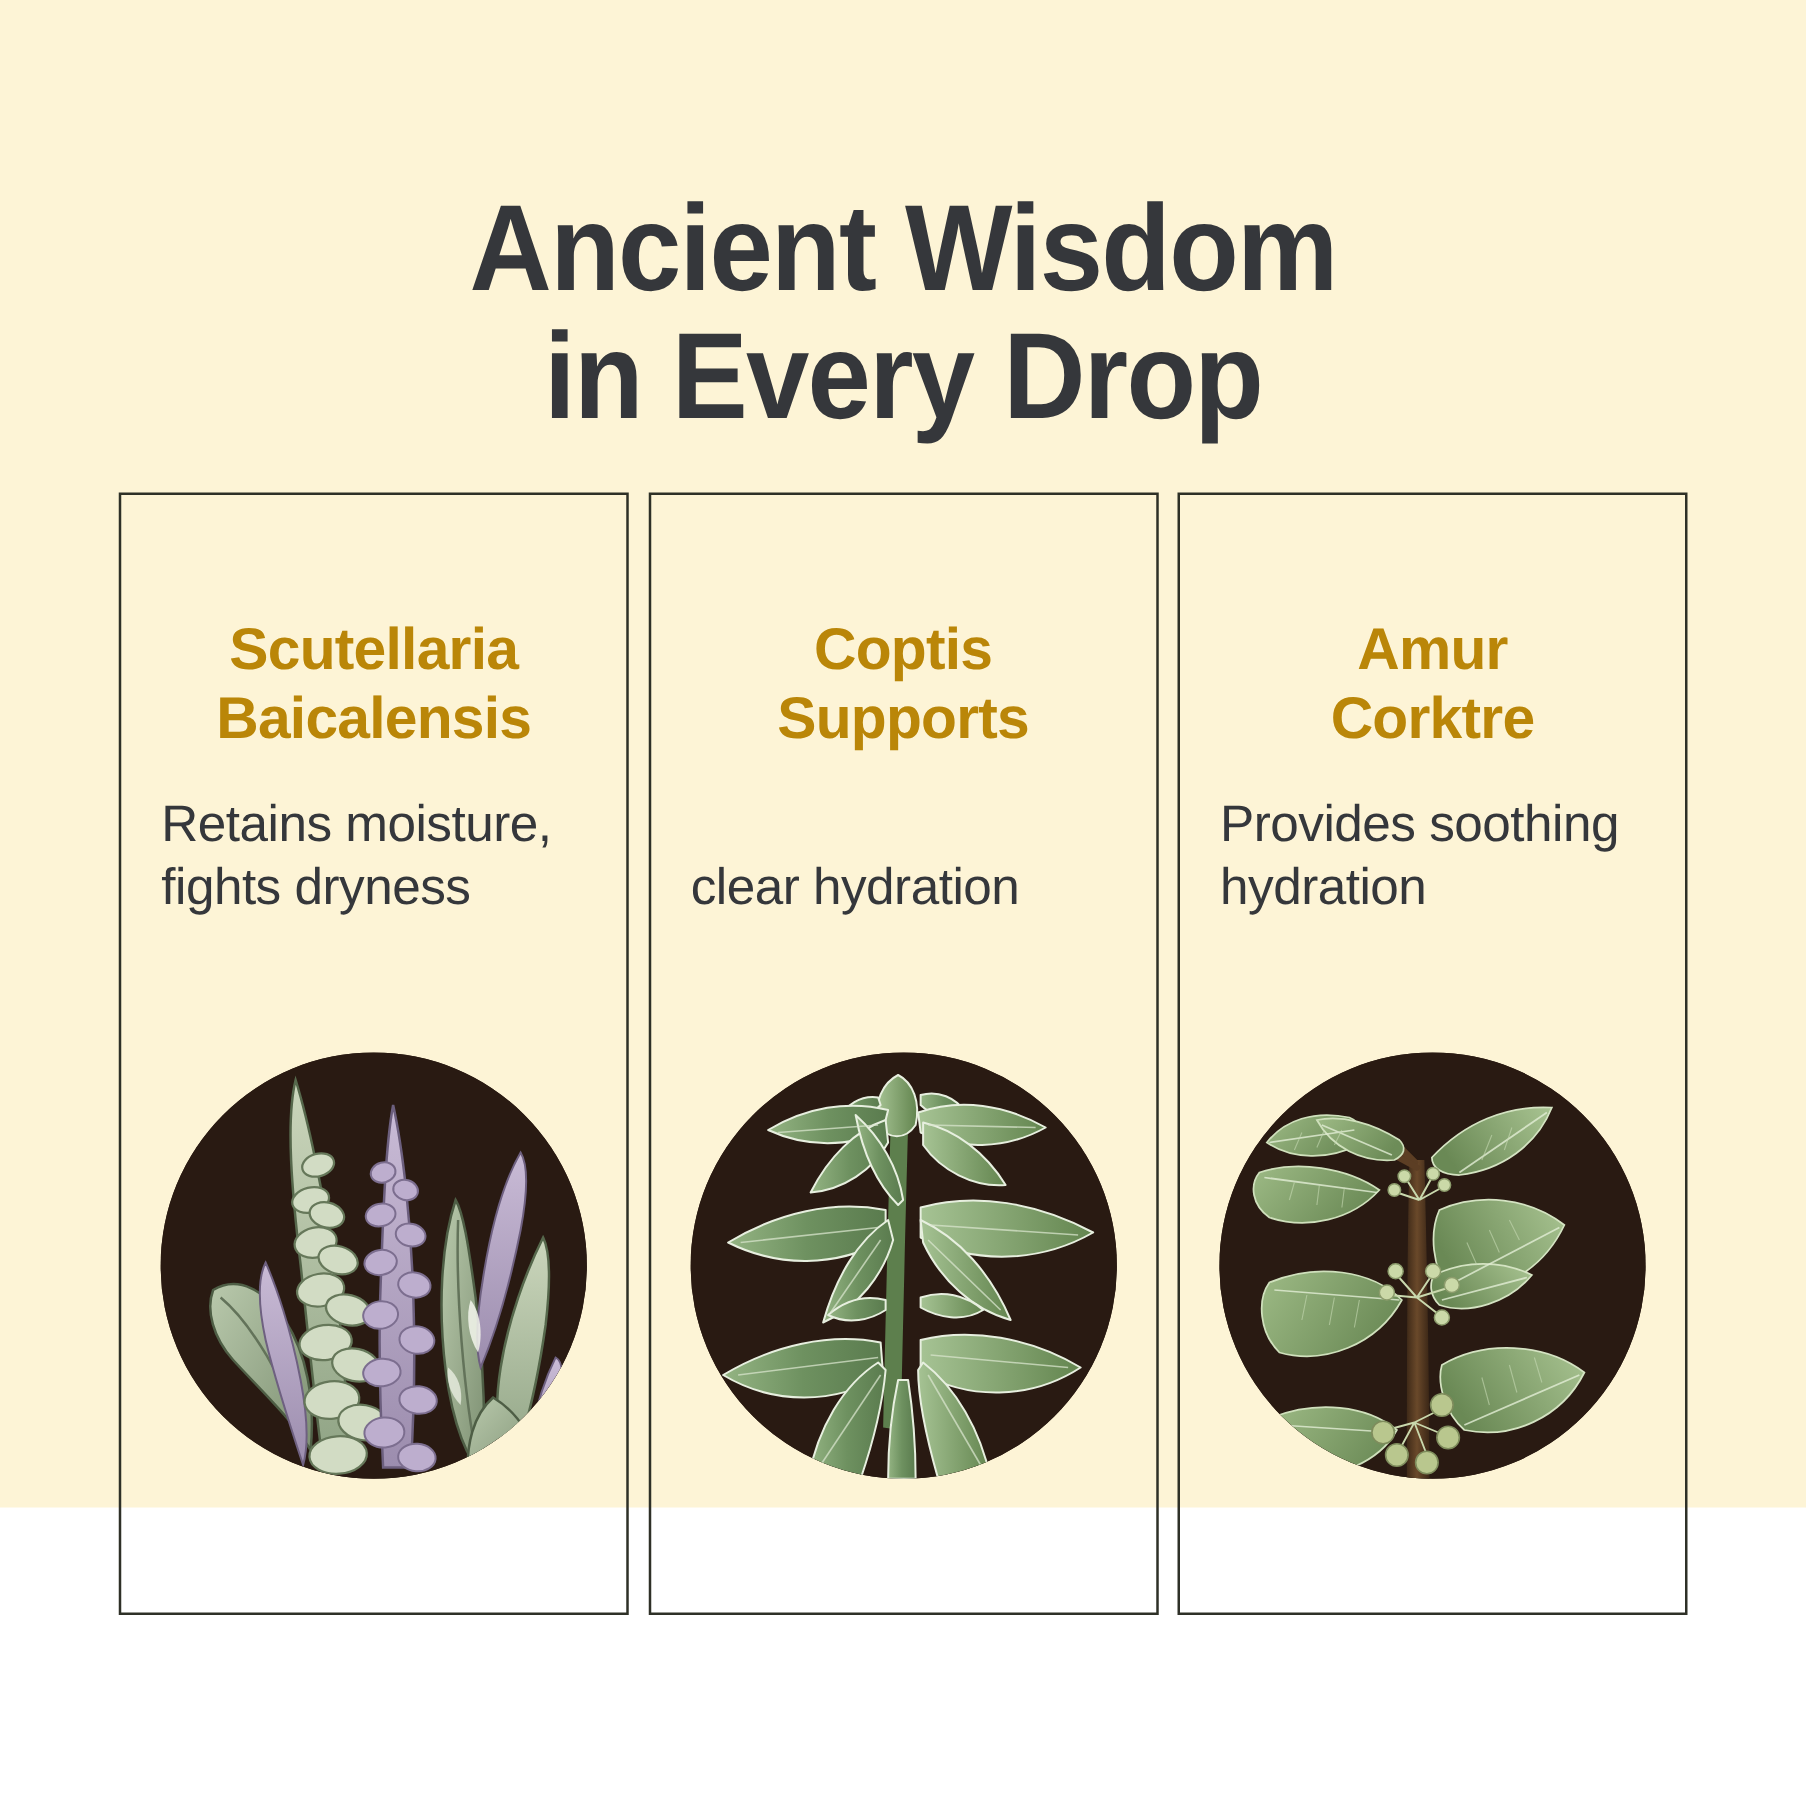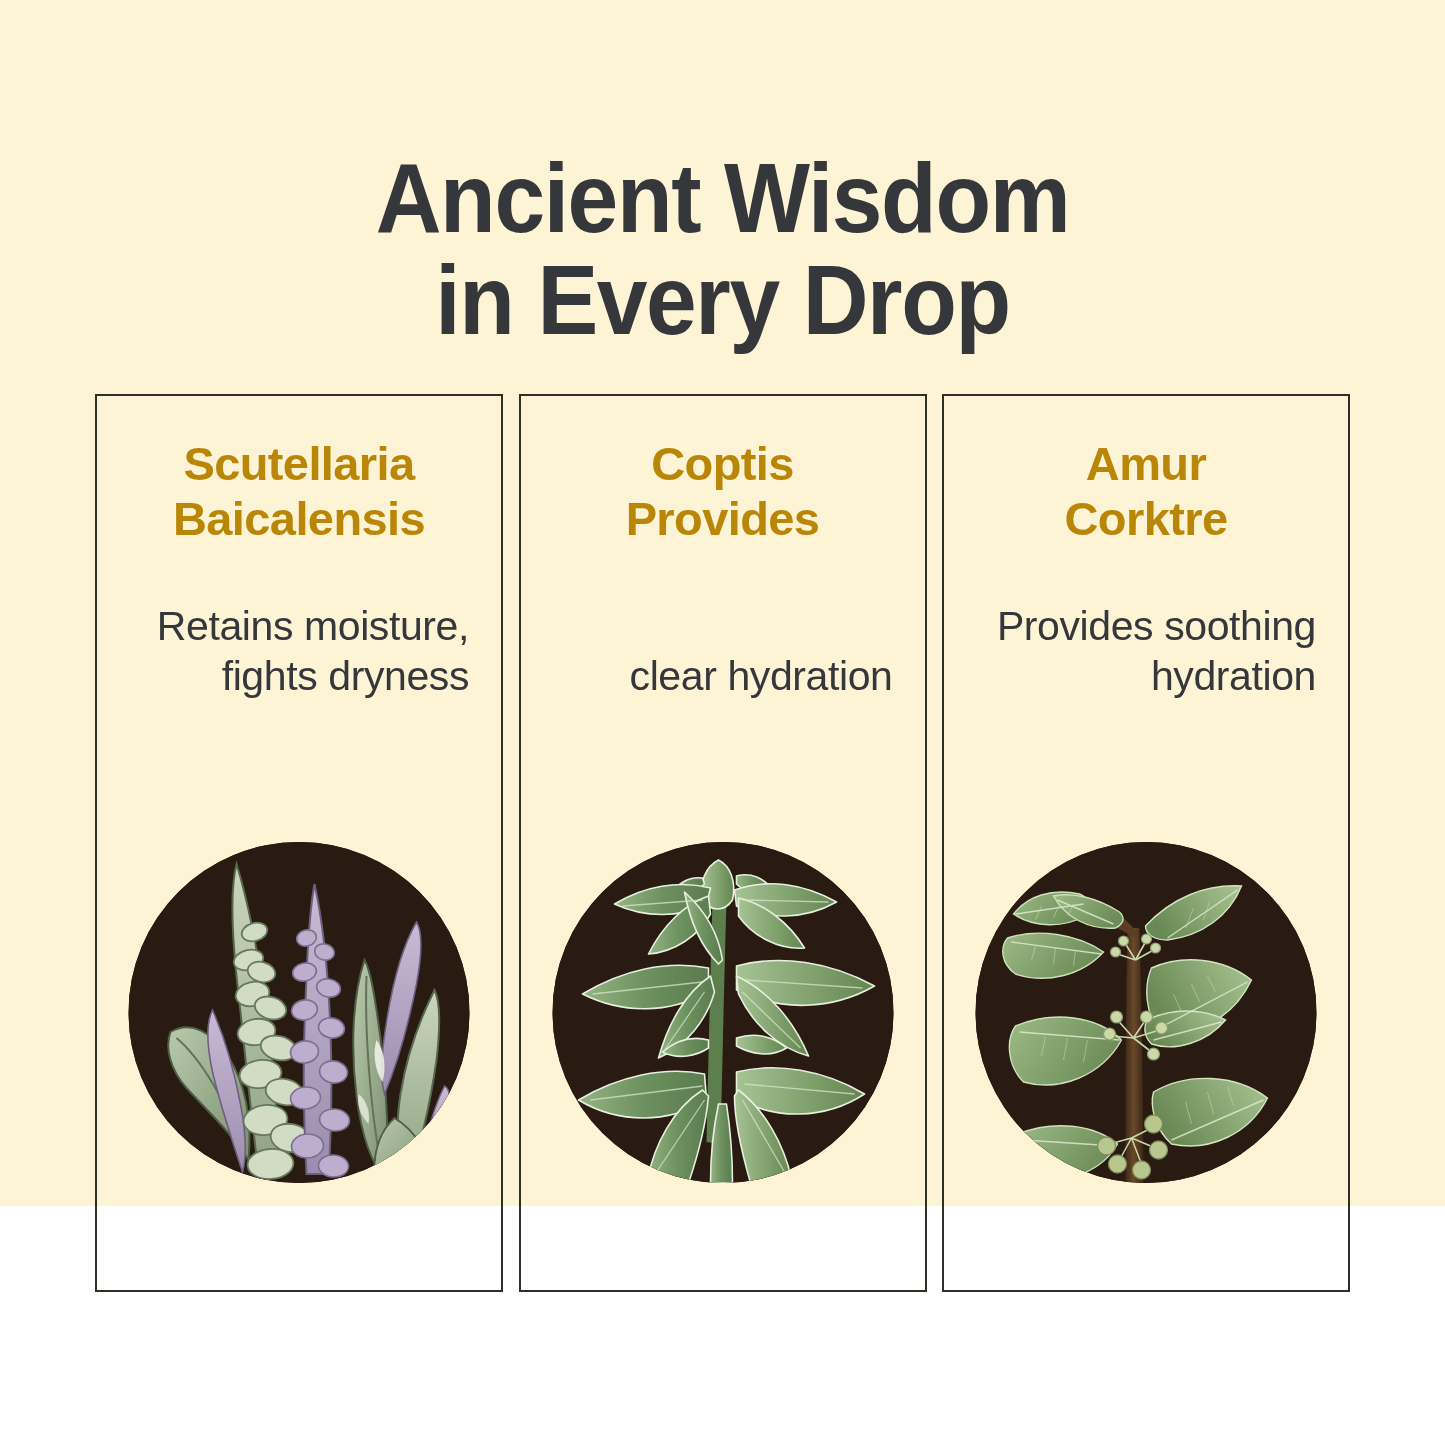--- a/index.html
+++ b/index.html
@@ -55,33 +55,33 @@
     width: 408px;
     height: 898px;
     box-sizing: border-box;
     border: 2px solid #2E3027;
     display: flex;
     flex-direction: column;
     align-items: center;
     position: relative;
   }
   .card-heading {
-    margin-top: 41px;
+    margin-top: 96px;
     width: 330px;
     text-align: center;
     font-weight: 700;
     font-size: 47px;
     line-height: 1.17;
     letter-spacing: -0.6px;
     color: #BA8608;
   }
   .card-body {
-    margin-top: 54px;
+    margin-top: 32px;
     width: 340px;
-    text-align: right;
+    text-align: left;
     font-weight: 400;
     font-size: 41px;
     line-height: 1.22;
     letter-spacing: -0.4px;
     color: #35373B;
   }
   .plant-circle {
     position: absolute;
     left: 50%;
     transform: translateX(-50%);
@@ -188,21 +188,21 @@
 
           <path d="M248 198 C256 208 258 226 254 240 C246 228 244 210 248 198 Z" fill="#F3F6EC" opacity="0.85"></path>
           <path d="M230 252 C238 258 242 270 240 282 C232 274 228 262 230 252 Z" fill="#F3F6EC" opacity="0.7"></path>
         </svg>
       </div>
     </div>
 
     <div class="card">
       <div class="card-heading">
         <span>Coptis</span><br>
-        <span>Provides</span>
+        <span>Supports</span>
       </div>
       <div class="card-body">
         <br>
         <span>clear hydration</span>
       </div>
       <div class="plant-circle">
         <svg viewBox="0 0 341 341" xmlns="http://www.w3.org/2000/svg" aria-hidden="true">
           <defs>
             <linearGradient id="cg1" x1="0" y1="0" x2="1" y2="0">
               <stop offset="0" stop-color="#94B483"></stop>

